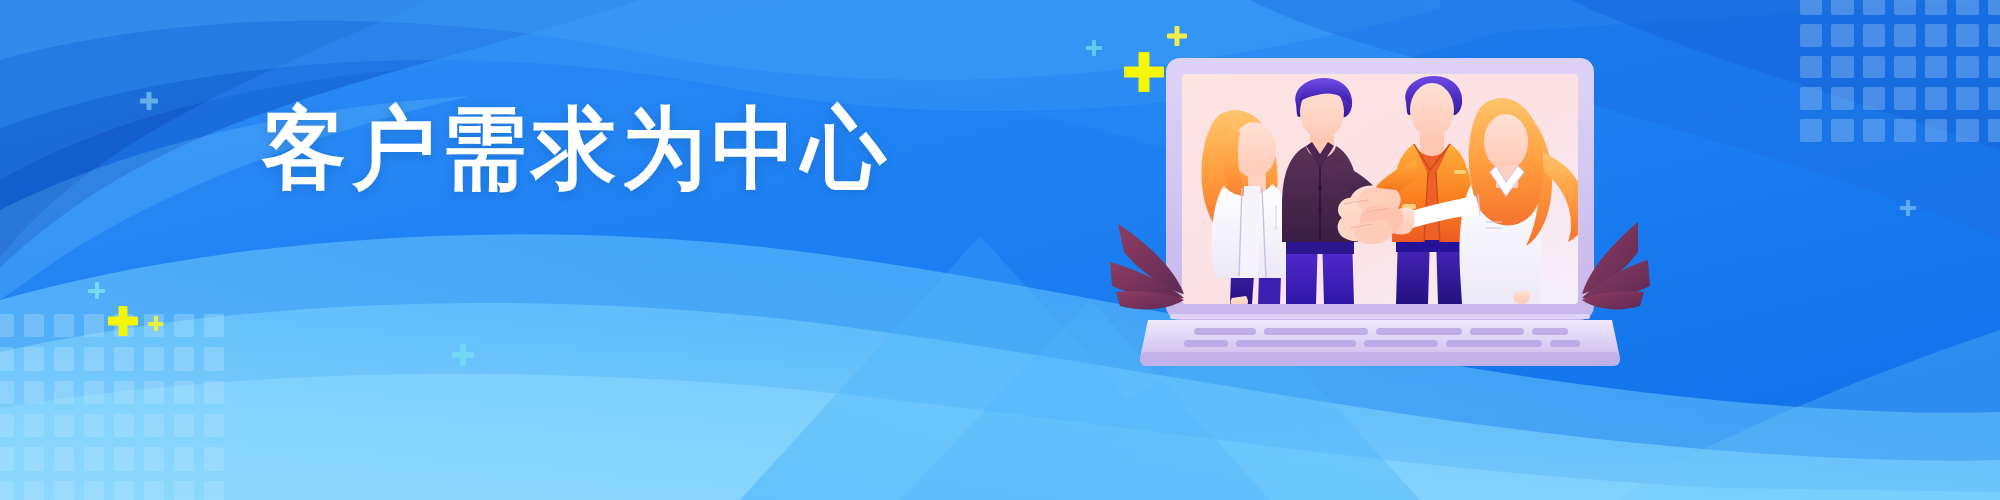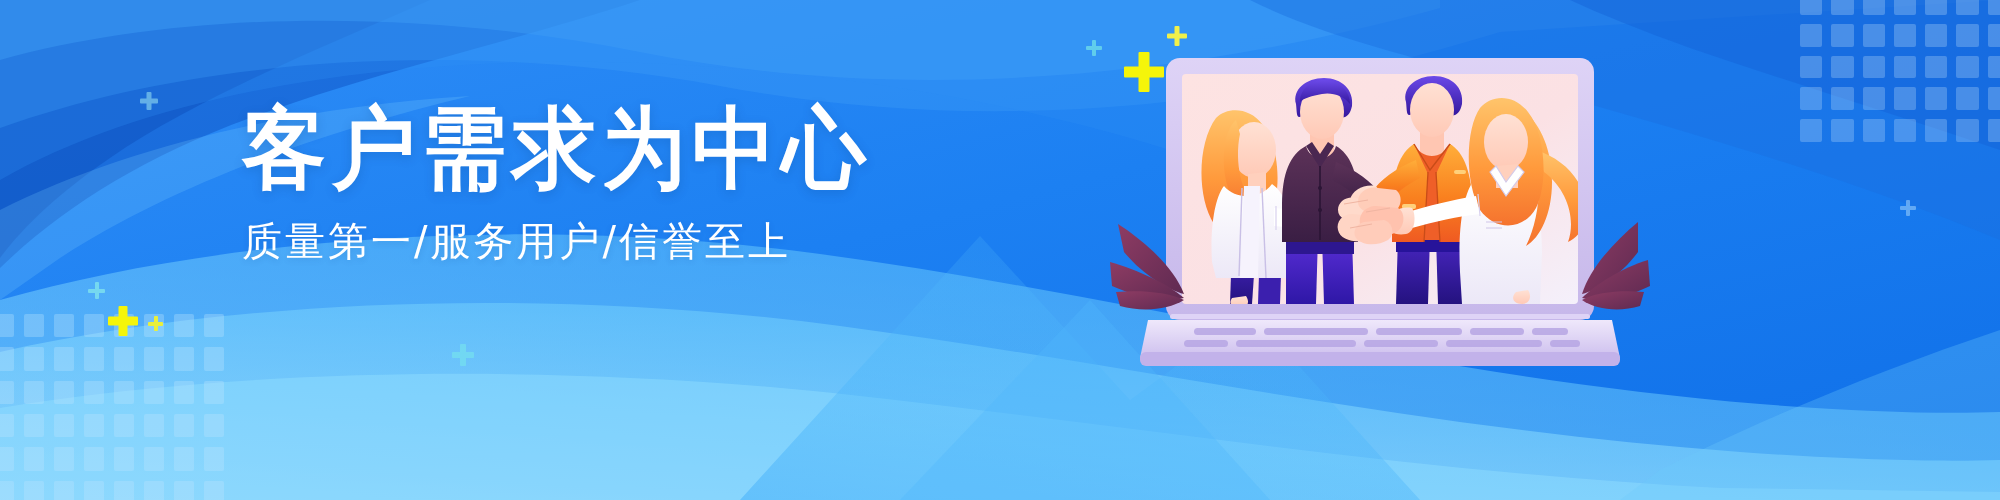--- a/index.html
+++ b/index.html
@@ -26,21 +26,21 @@
     gap:9px; opacity:.26; }
   .dot-grid-tr i{ display:block; background:#d8efff; border-radius:2px; }
 
   
   .plus{ position:absolute; }
   .plus::before,.plus::after{ content:""; position:absolute; background:currentColor; border-radius:1px; }
   .plus::before{ left:50%; top:0; width:var(--t); height:100%; transform:translateX(-50%); }
   .plus::after{ top:50%; left:0; height:var(--t); width:100%; transform:translateY(-50%); }
 
   
-  .text-block{ position:absolute; left:242px; top:104px; width:620px; }
+  .text-block{ position:absolute; left:262px; top:104px; width:620px; }
   .headline{
     font-size:84px; line-height:1.02; font-weight:700; color:#ffffff;
     letter-spacing:6px; white-space:nowrap;
     text-shadow:0 3px 10px rgba(6,48,110,.18);
     font-family:"DejaVu Sans","Liberation Sans",sans-serif;
     transform:scaleY(1.06); transform-origin:left top;
   }
   .subline{
     margin-top:28px; font-size:40px; line-height:1.15; font-weight:400;
     color:#ffffff; letter-spacing:3px; white-space:nowrap;
@@ -204,21 +204,20 @@
 
   <div class="plus" style="left:108px; top:306px; width:30px; height:30px; --t:9px; color:#f5f50a;"></div>
   <div class="plus" style="left:148px; top:316px; width:15px; height:15px; --t:4px; color:#e9ef3c;"></div>
   <div class="plus" style="left:88px; top:282px; width:17px; height:17px; --t:4px; color:#7fe3ee; opacity:.8;"></div>
   <div class="plus" style="left:452px; top:344px; width:22px; height:22px; --t:6px; color:#74dff0; opacity:.75;"></div>
   <div class="plus" style="left:140px; top:92px; width:18px; height:18px; --t:5px; color:#9fe8f5; opacity:.55;"></div>
   <div class="plus" style="left:1900px; top:200px; width:16px; height:16px; --t:4px; color:#bfe6ff; opacity:.45;"></div>
 
   <div class="text-block">
     <div class="headline">客户需求为中心</div>
-    <div class="subline">质量第一/服务用户/信誉至上</div>
   </div>
 
   <div class="illus">
     <svg viewBox="0 0 480 330" xmlns="http://www.w3.org/2000/svg">
       <defs>
         <linearGradient id="scr" x1="0" y1="0" x2="1" y2="1">
           <stop offset="0%" stop-color="#fde3e2"></stop>
           <stop offset="55%" stop-color="#fbe1e4"></stop>
           <stop offset="100%" stop-color="#f4f0fb"></stop>
         </linearGradient>

